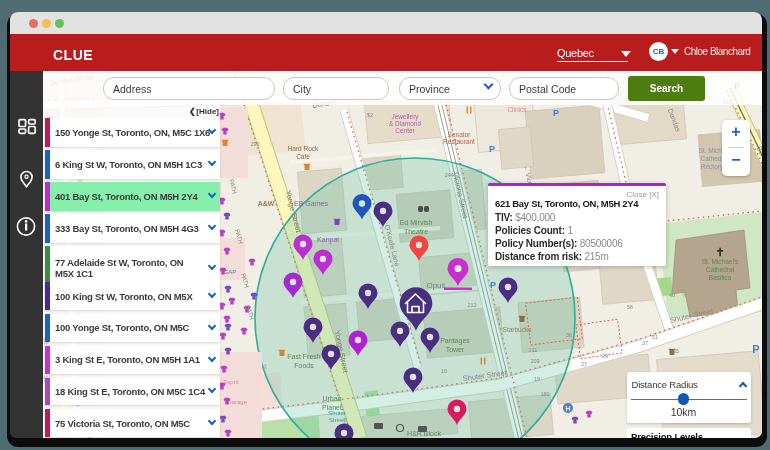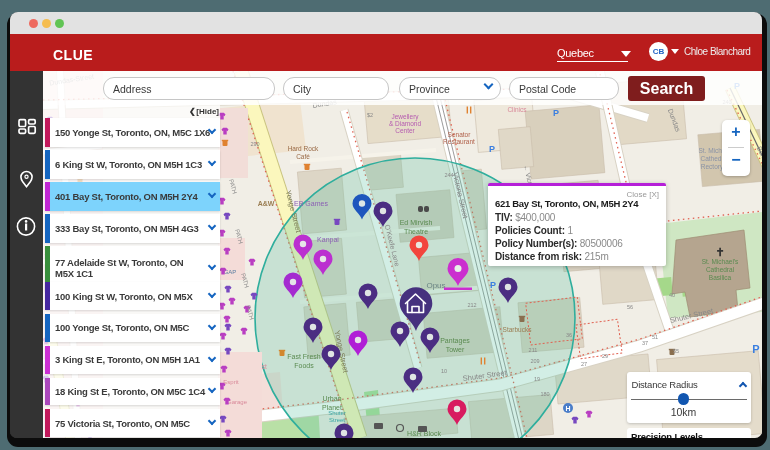--- a/index.html
+++ b/index.html
@@ -13,21 +13,21 @@
 #clue { position:absolute; left:43px; top:13px; color:#fff; font-size:14px; font-weight:bold; letter-spacing:0.5px; }
 #quebec { position:absolute; left:547px; top:13px; width:71px; color:#fff; font-size:11px; letter-spacing:-0.3px; border-bottom:1.5px solid #fff; padding-bottom:2px; }
 #qarrow { position:absolute; left:611px; top:17px; width:0; height:0; border-left:5px solid transparent; border-right:5px solid transparent; border-top:6px solid #fff; }
 #cb { position:absolute; left:639px; top:8px; width:19px; height:19px; background:#fff; border-radius:50%; color:#2464c5; font-size:8px; font-weight:bold; text-align:center; line-height:19px; }
 #cbarrow { position:absolute; left:661px; top:15px; width:0; height:0; border-left:4px solid transparent; border-right:4px solid transparent; border-top:5px solid #fff; }
 #chloe { position:absolute; left:674px; top:12px; color:#ececec; font-size:10px; letter-spacing:-0.5px; white-space:nowrap; }
 #mapwrap { position:absolute; left:33px; top:37px; width:719px; height:367px; overflow:hidden; }
 #searchstrip { position:absolute; left:33px; top:37px; width:719px; height:34px; background:rgba(255,255,255,0.84); }
 #listpanel { position:absolute; left:33px; top:71px; width:177px; height:333px; background:rgba(255,255,255,0.72); }
 .inp { position:absolute; top:43px; height:23px; background:#fff; border:1px solid #c6c6c6; border-radius:11px; font-size:10.5px; color:#3a3a3a; padding:5px 0 0 9px; }
-#searchbtn { position:absolute; left:618px; top:42px; width:77px; height:25px; background:#7f1d1d; border-radius:3px; color:#fff; font-size:16px; font-weight:bold; text-align:center; line-height:25px; }
+#searchbtn { position:absolute; left:618px; top:42px; width:77px; height:25px; background:#4d7c0f; border-radius:3px; color:#fff; font-size:10px; font-weight:bold; text-align:center; line-height:25px; }
 .chev { display:inline-block; width:7px; height:7px; border-right:2px solid #1565c0; border-bottom:2px solid #1565c0; transform:rotate(45deg); }
 #hide { position:absolute; left:179px; top:73px; font-size:8px; font-weight:bold; color:#333; }
 .card { position:absolute; left:35px; width:175px; background:#fff; box-shadow:0 1px 2px rgba(0,0,0,0.15); }
 .bar { position:absolute; left:0; top:0; bottom:0; width:5px; }
 .ctext { position:absolute; left:10px; top:0; bottom:0; right:16px; font-size:9.5px; letter-spacing:-0.25px; font-weight:bold; color:#3a3a3a; display:flex; align-items:center; line-height:11px; white-space:nowrap; }
 .cchev { position:absolute; right:5px; top:50%; margin-top:-5px; width:6px; height:6px; border-right:2px solid #1565c0; border-bottom:2px solid #1565c0; transform:rotate(45deg); }
 #sidebar { position:absolute; left:0; top:37px; width:33px; height:367px; background:#333333; }
 #popup { position:absolute; left:478px; top:149px; width:178px; height:83px; background:#fff; border-top:3.5px solid #b51fd8; border-radius:2px; box-shadow:0 1px 5px rgba(0,0,0,0.25); font-size:10px; color:#8a8a8a; }
 #popup .close { position:absolute; right:7px; top:4px; font-size:8px; color:#999; }
 #popup .title { position:absolute; left:7px; top:12px; font-size:9.5px; letter-spacing:-0.3px; font-weight:bold; color:#1a1a1a; white-space:nowrap; }
@@ -437,21 +437,21 @@
     <div class="card" style="top:83.5px; height:29.5px;padding-left:48px;">
       <div class="bar" style="background:#C2185B;"></div>
       <div class="ctext">150 Yonge St, Toronto, ON, M5C 1X6</div>
       <div class="cchev"></div>
     </div>
     <div class="card" style="top:115.5px; height:29.5px;">
       <div class="bar" style="background:#1565C0;"></div>
       <div class="ctext">6 King St W, Toronto, ON M5H 1C3</div>
       <div class="cchev"></div>
     </div>
-    <div class="card" style="top:147.5px; height:29.5px; background:#7dd3fc;">
+    <div class="card" style="top:147.5px; height:29.5px; background:#86efac;">
       <div class="bar" style="background:#C026D3;"></div>
       <div class="ctext">401 Bay St, Toronto, ON M5H 2Y4</div>
       <div class="cchev"></div>
     </div>
     <div class="card" style="top:179.5px; height:29.5px;">
       <div class="bar" style="background:#1565C0;"></div>
       <div class="ctext">333 Bay St, Toronto, ON M5H 4G3</div>
       <div class="cchev"></div>
     </div>
     <div class="card" style="top:211.5px; height:45px;">

